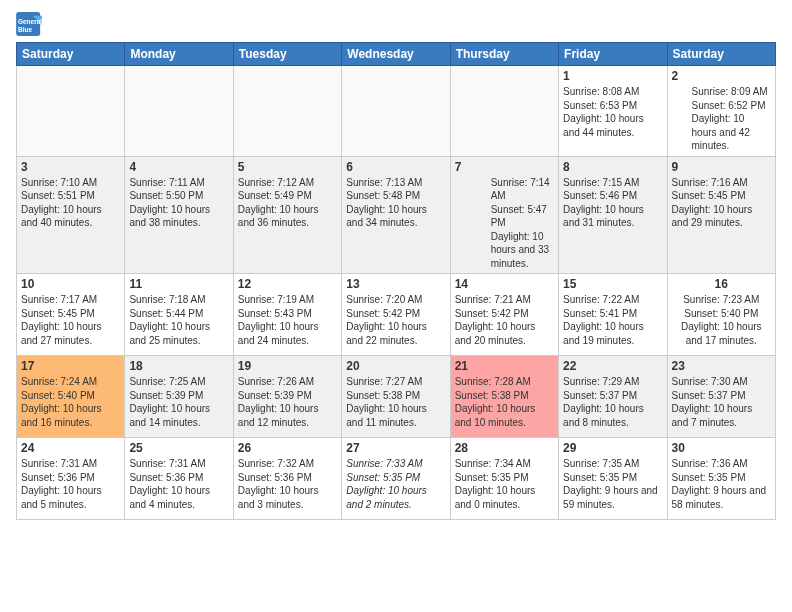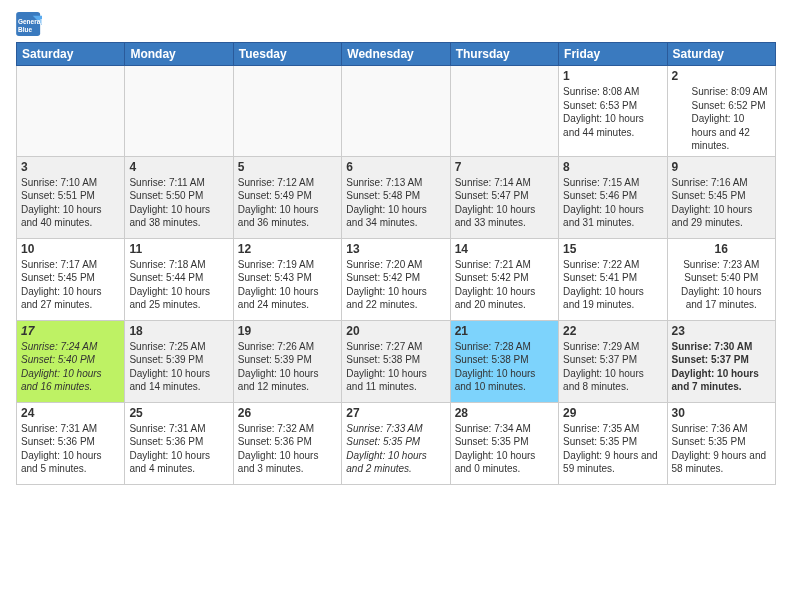--- a/index.html
+++ b/index.html
@@ -154,21 +154,21 @@
 Daylight: 10 hours and 36 minutes.</div>
           </td>
           <td style="background: rgb(240, 240, 240);">
             <div class="day-number">6</div>
             <div class="day-info" style="white-space: pre-line;">Sunrise: 7:13 AM
 Sunset: 5:48 PM
 Daylight: 10 hours and 34 minutes.</div>
           </td>
           <td style="background: rgb(240, 240, 240);">
             <div class="day-number">7</div>
-            <div class="day-info" style="white-space: pre-line;">Sunrise: 7:14 AM
+            <div class="day-info" style="white-space: pre-line; margin-left: 36px;">Sunrise: 7:14 AM
 Sunset: 5:47 PM
 Daylight: 10 hours and 33 minutes.</div>
           </td>
           <td style="background: rgb(240, 240, 240);">
             <div class="day-number">8</div>
             <div class="day-info" style="white-space: pre-line;">Sunrise: 7:15 AM
 Sunset: 5:46 PM
 Daylight: 10 hours and 31 minutes.</div>
           </td>
           <td style="background: rgb(240, 240, 240);">
@@ -216,21 +216,21 @@
 Daylight: 10 hours and 19 minutes.</div>
           </td>
           <td style="background: rgb(255, 255, 255); text-align: center;">
             <div class="day-number">16</div>
             <div class="day-info" style="white-space: pre-line;">Sunrise: 7:23 AM
 Sunset: 5:40 PM
 Daylight: 10 hours and 17 minutes.</div>
           </td>
         </tr>
         <tr>
-          <td style="background: #bef264; font-style: italic;">
+          <td style="background: #fdba74;">
             <div class="day-number">17</div>
             <div class="day-info" style="white-space: pre-line;">Sunrise: 7:24 AM
 Sunset: 5:40 PM
 Daylight: 10 hours and 16 minutes.</div>
           </td>
           <td style="background: rgb(240, 240, 240);">
             <div class="day-number">18</div>
             <div class="day-info" style="white-space: pre-line;">Sunrise: 7:25 AM
 Sunset: 5:39 PM
 Daylight: 10 hours and 14 minutes.</div>
@@ -240,35 +240,35 @@
             <div class="day-info" style="white-space: pre-line;">Sunrise: 7:26 AM
 Sunset: 5:39 PM
 Daylight: 10 hours and 12 minutes.</div>
           </td>
           <td style="background: rgb(240, 240, 240);">
             <div class="day-number">20</div>
             <div class="day-info" style="white-space: pre-line;">Sunrise: 7:27 AM
 Sunset: 5:38 PM
 Daylight: 10 hours and 11 minutes.</div>
           </td>
-          <td style="background: #7dd3fc;">
+          <td style="background: #fca5a5;">
             <div class="day-number">21</div>
             <div class="day-info" style="white-space: pre-line;">Sunrise: 7:28 AM
 Sunset: 5:38 PM
 Daylight: 10 hours and 10 minutes.</div>
           </td>
           <td style="background: rgb(240, 240, 240);">
             <div class="day-number">22</div>
             <div class="day-info" style="white-space: pre-line;">Sunrise: 7:29 AM
 Sunset: 5:37 PM
 Daylight: 10 hours and 8 minutes.</div>
           </td>
           <td style="background: rgb(240, 240, 240);">
             <div class="day-number">23</div>
-            <div class="day-info" style="white-space: pre-line; font-weight: bold;">Sunrise: 7:30 AM
+            <div class="day-info" style="white-space: pre-line;">Sunrise: 7:30 AM
 Sunset: 5:37 PM
 Daylight: 10 hours and 7 minutes.</div>
           </td>
         </tr>
         <tr>
           <td style="background: rgb(255, 255, 255);">
             <div class="day-number">24</div>
             <div class="day-info" style="white-space: pre-line;">Sunrise: 7:31 AM
 Sunset: 5:36 PM
 Daylight: 10 hours and 5 minutes.</div>

